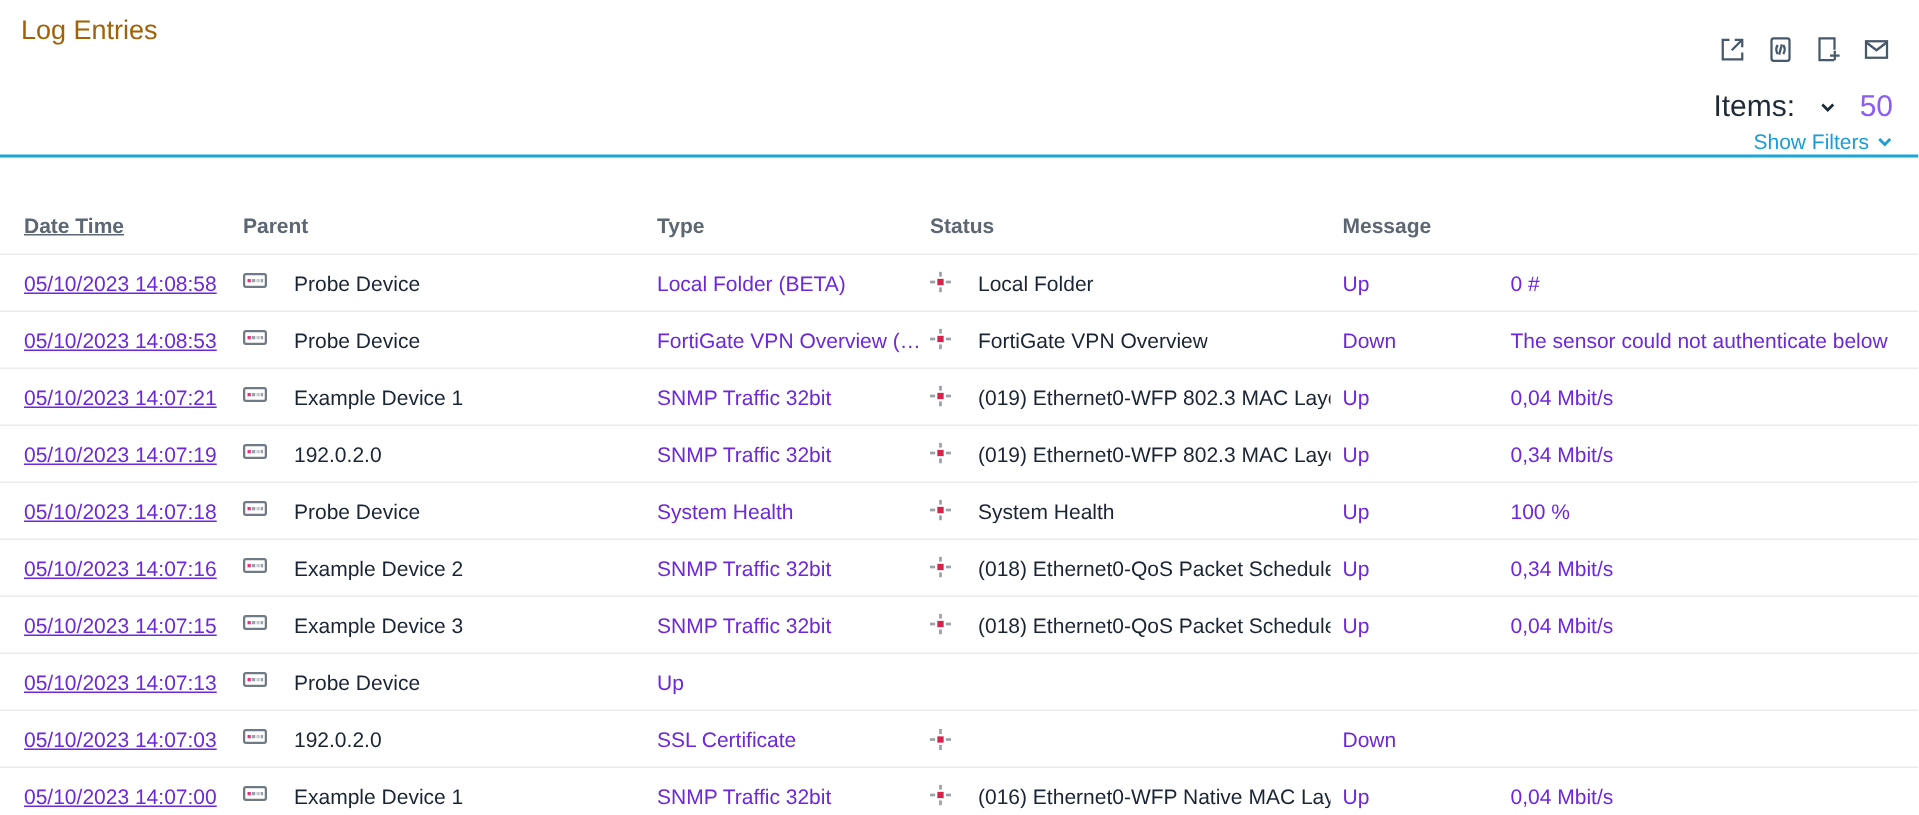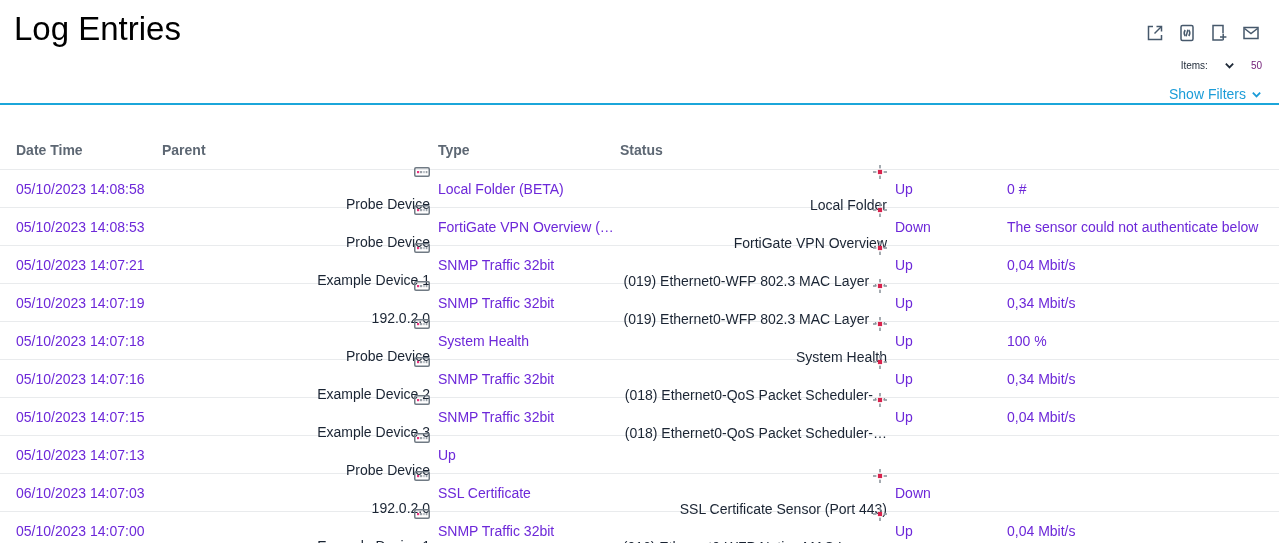--- a/index.html
+++ b/index.html
@@ -7,34 +7,34 @@
   body {
     font-family:"Liberation Sans", sans-serif;
     width:1279px; height:543px; overflow:hidden; position:relative;
     color:#757e87;
   }
   .page { position:relative; width:1279px; height:543px; background:#fff; }
 
   
   .page-title {
     position:absolute; left:14px; top:10px;
-    font-size:33px; font-weight:400; color:#000000; letter-spacing:0;
+    font-size:18px; font-weight:400; color:#a16207; letter-spacing:0;
   }
   .toolbar {
     position:absolute; right:18px; top:23px;
     display:flex; gap:12px; align-items:center;
   }
   .tool-btn { width:20px; height:20px; cursor:pointer; display:inline-flex; }
   .tool-btn svg { width:20px; height:20px; stroke:#46586b; fill:none; stroke-width:1.5; }
 
   .items-row {
     position:absolute; right:17px; top:60px;
-    font-size:10px; color:#1f2a38; display:flex; align-items:center; gap:16px;
-  }
-  .items-value { font-weight:400; color:#701a75; }
+    font-size:20px; color:#1f2a38; display:flex; align-items:center; gap:16px;
+  }
+  .items-value { font-weight:400; color:#8b5cf6; }
   .chev { display:inline-flex; }
   .chev svg { width:11px; height:11px; fill:none; stroke-width:2; }
   .chev-dark svg { stroke:#1f2a38; }
   .chev-blue svg { stroke:#1b9cd8; }
 
   .show-filters {
     position:absolute; right:17px; top:86px;
     font-size:14px; color:#1b9cd8; display:flex; align-items:center; gap:5px; cursor:pointer;
   }
 
@@ -50,23 +50,23 @@
     align-items:center;
     border-bottom:1px solid #e9ebed;
     height:38px;
   }
   .trow-head { height:65px; align-items:end; }
   .trow-head .cell { padding-bottom:11px; font-weight:700; color:#5d6773; font-size:14px; }
   .cell {
     font-size:14px; white-space:nowrap; overflow:hidden;
     padding-right:8px;
   }
-  .cell:first-child { padding-left:16px; }
+  .cell:first-child { padding-left:16px;text-decoration:underline; }
   .cell-muted { color:#6d28d9; }
-  .cell-link { color:#1a2433; display:flex; align-items:flex-end; gap:18px; cursor:pointer;flex-direction:column; }
+  .cell-link { color:#1a2433; display:flex; align-items:flex-start; gap:18px; cursor:pointer; }
   .cell-link .obj-label, .cell-link .parent-label { overflow:hidden; white-space:nowrap; }
 
   .probe-icon { flex:0 0 auto; display:inline-flex; }
   .sensor-icon { flex:0 0 auto; display:inline-flex; }
 </style>
 </head>
 <body>
 
 <div class="page">
 
@@ -123,20 +123,21 @@
   </div>
 
   <div class="accent-line"></div>
 
   <div class="log-table">
     <div class="trow trow-head">
       <div class="cell">Date Time</div>
       <div class="cell">Parent</div>
       <div class="cell">Type</div>
       <div class="cell">Status</div>
+      <div class="cell">Message</div>
     </div>
     <div>
   <div class="trow">
     <div class="cell cell-muted">05/10/2023 14:08:58</div>
     <div class="cell cell-link">
       <span class="probe-icon">
         <svg width="16" height="12" viewBox="0 0 16 12">
           <rect x="0.75" y="1.75" width="14.5" height="8.5" rx="1.2" fill="none" stroke="#707a84" stroke-width="1.5"></rect>
           <rect x="3" y="5" width="2.2" height="2.2" fill="#e8327c"></rect>
           <rect x="6" y="5" width="2.2" height="2.2" fill="#9aa1a8"></rect>
@@ -360,21 +361,21 @@
           <rect x="9" y="5" width="2.2" height="2.2" fill="#c3c8cd"></rect>
           <rect x="11.8" y="5" width="1.6" height="2.2" fill="#9aa1a8"></rect>
         </svg>
       </span>
       <span class="parent-label">Probe Device</span>
     </div>
     <div class="cell cell-muted">Up</div>
   </div>
 
   <div class="trow">
-    <div class="cell cell-muted">06/10/2023 14:07:03</div>
+    <div class="cell cell-muted">05/10/2023 14:07:03</div>
     <div class="cell cell-link">
       <span class="probe-icon">
         <svg width="16" height="12" viewBox="0 0 16 12">
           <rect x="0.75" y="1.75" width="14.5" height="8.5" rx="1.2" fill="none" stroke="#707a84" stroke-width="1.5"></rect>
           <rect x="3" y="5" width="2.2" height="2.2" fill="#e8327c"></rect>
           <rect x="6" y="5" width="2.2" height="2.2" fill="#9aa1a8"></rect>
           <rect x="9" y="5" width="2.2" height="2.2" fill="#c3c8cd"></rect>
           <rect x="11.8" y="5" width="1.6" height="2.2" fill="#9aa1a8"></rect>
         </svg>
       </span>
@@ -384,21 +385,20 @@
     <div class="cell cell-link">
       <span class="sensor-icon">
         <svg width="14" height="14" viewBox="0 0 14 14">
           <rect x="6.1" y="0" width="1.8" height="3.4" fill="#9aa1a8"></rect>
           <rect x="6.1" y="10.6" width="1.8" height="3.4" fill="#9aa1a8"></rect>
           <rect x="0" y="6.1" width="3.4" height="1.8" fill="#9aa1a8"></rect>
           <rect x="10.6" y="6.1" width="3.4" height="1.8" fill="#9aa1a8"></rect>
           <rect x="4.9" y="4.9" width="4.2" height="4.2" fill="#d8224c"></rect>
         </svg>
       </span>
-      <span class="obj-label">SSL Certificate Sensor (Port 443)</span>
     </div>
     <div class="cell cell-muted">Down</div>
   </div>
 
   <div class="trow">
     <div class="cell cell-muted">05/10/2023 14:07:00</div>
     <div class="cell cell-link">
       <span class="probe-icon">
         <svg width="16" height="12" viewBox="0 0 16 12">
           <rect x="0.75" y="1.75" width="14.5" height="8.5" rx="1.2" fill="none" stroke="#707a84" stroke-width="1.5"></rect>

